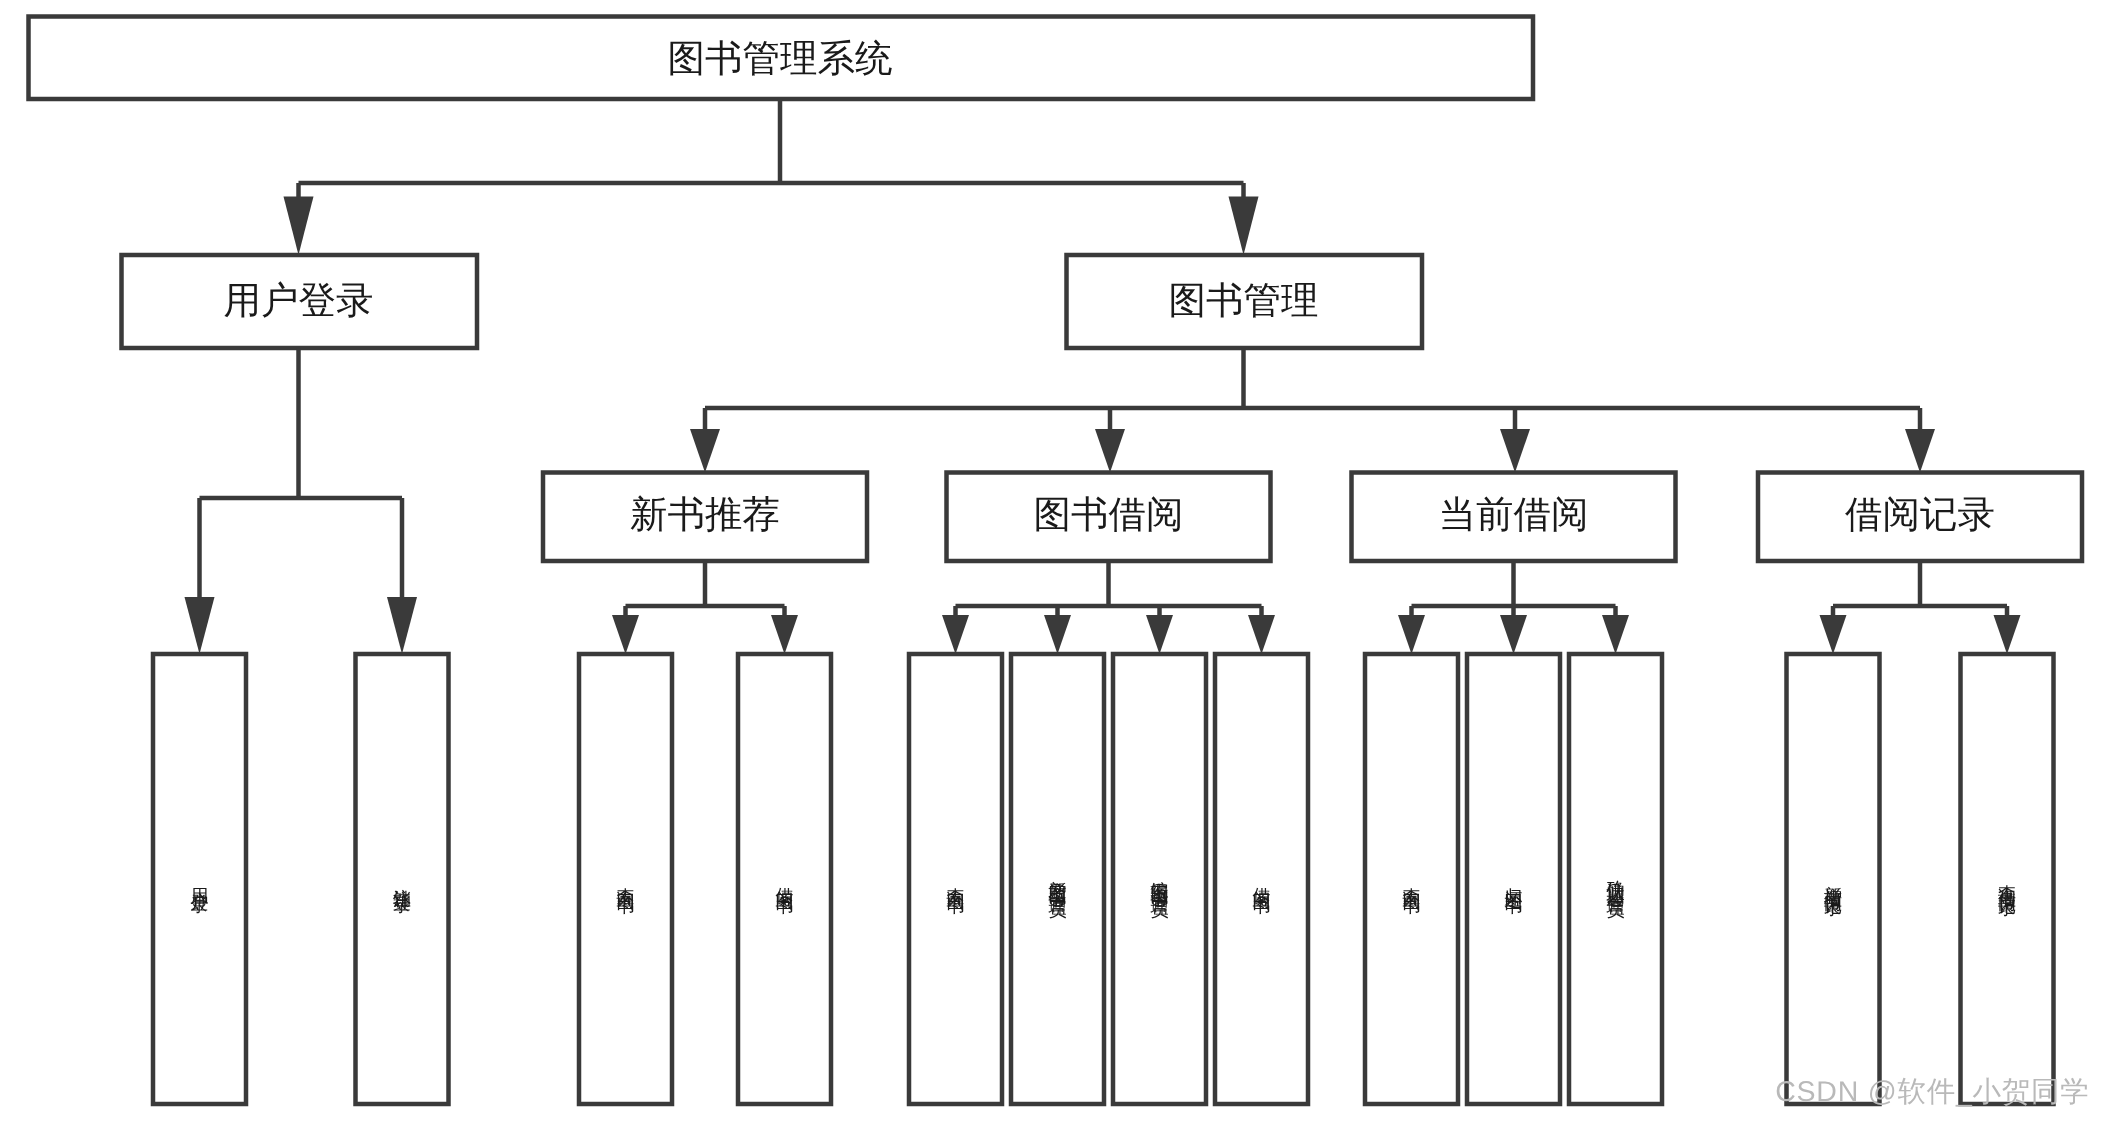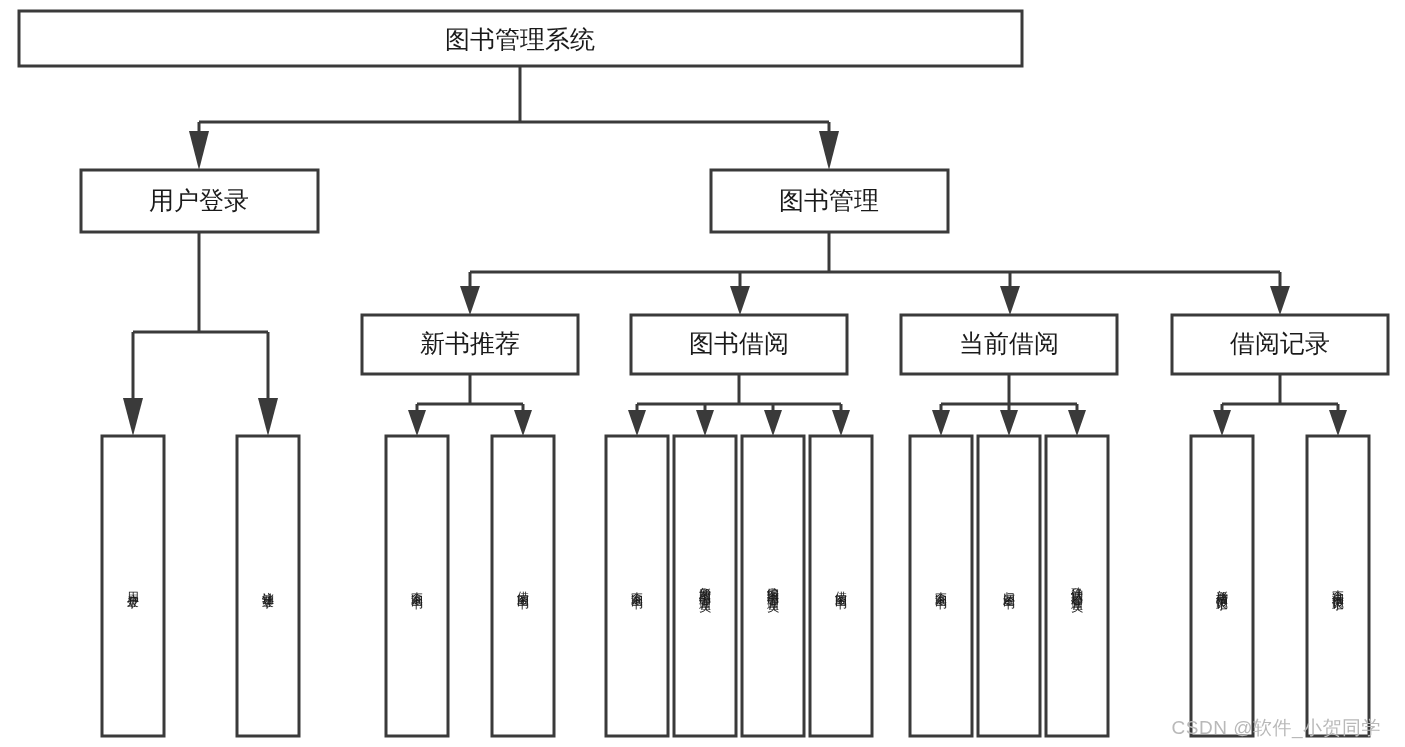--- a/index.html
+++ b/index.html
@@ -56,21 +56,21 @@
     writing-mode: vertical-rl;
     text-orientation: upright;
     letter-spacing: 2px;
     line-height: 1;
     white-space: nowrap;
     text-align: center;
     pointer-events: none;
   }
   .watermark {
     position: absolute;
-    right: 24px;
+    right: 12px;
     bottom: 6px;
     font-family: "Liberation Sans", "DejaVu Sans", sans-serif;
     font-size: 19px;
     color: #b9b9b9;
     letter-spacing: 0.5px;
     white-space: nowrap;
   }
 </style>
 </head>
 <body>

